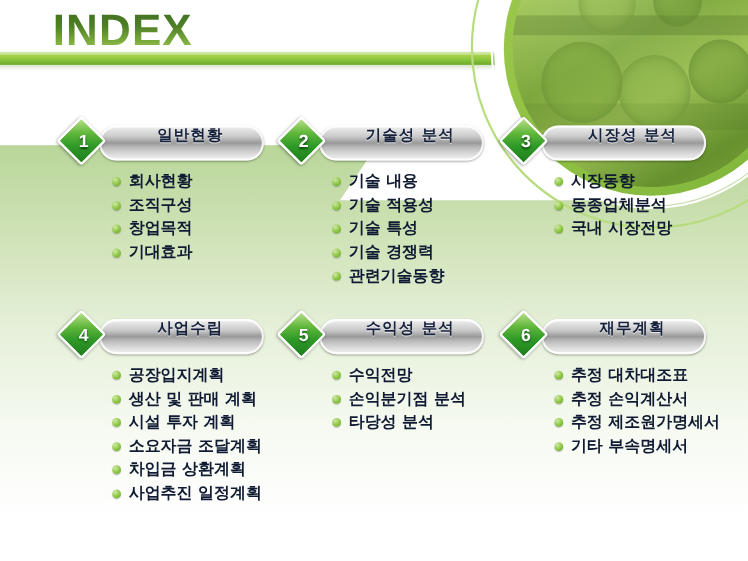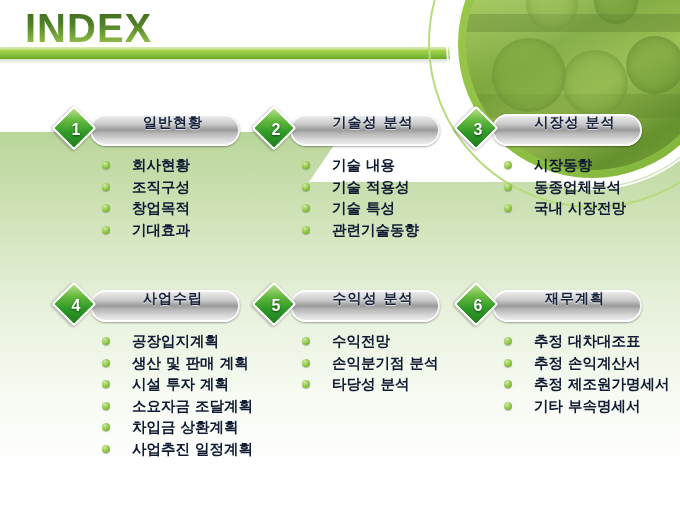--- a/index.html
+++ b/index.html
@@ -90,21 +90,21 @@
     position:absolute;right:-58px;top:-102px;width:292px;height:292px;border-radius:50%;
     border:2px solid #ffffff;box-sizing:border-box;
   }
   .photo-thin-arc{
     position:absolute;right:-78px;top:-122px;width:330px;height:330px;border-radius:50%;
     border:2px solid #b7dc7e;box-sizing:border-box;
   }
 
   
   .index-title{
-    position:absolute;left:25px;top:6px;
+    position:absolute;left:48px;top:6px;
     font-family:"Liberation Sans","DejaVu Sans",sans-serif;
     font-size:40px;font-weight:700;letter-spacing:1px;
     background:linear-gradient(to bottom,#3e6b1f 0%,#4e8026 40%,#7fae3e 72%,#a9cc6a 100%);
     -webkit-background-clip:text;background-clip:text;
     color:transparent;-webkit-text-fill-color:transparent;
     text-shadow:none;
   }
 
   
   .sections{position:absolute;left:0;top:0;width:680px;height:510px;}
@@ -142,21 +142,21 @@
     text-shadow:0 1px 2px rgba(0,40,0,.75);
     z-index:4;pointer-events:none;
   }
 
   
   .sec-list{list-style:none;margin:0;padding:0;margin-top:8px;padding-left:44px;}
   .sec-list li{
     display:flex;align-items:center;
     font-family:"DejaVu Sans","Liberation Sans",sans-serif;
     font-size:14.5px;font-weight:700;color:#101b33;
-    line-height:1;margin-bottom:7px;white-space:nowrap;gap:15px;
+    line-height:1;margin-bottom:7px;white-space:nowrap;
   }
   .bullet{
     width:8px;height:8px;border-radius:50%;flex:0 0 8px;margin-right:7px;
     background:radial-gradient(circle at 34% 30%,#cfe8a8,#8cc63f 55%,#5f9a26 100%);
     box-shadow:0 1px 1px rgba(0,0,0,.25);
   }
 
   
   #sec-1{left:58px;top:112px;}
   #sec-2{left:258px;top:112px;}
@@ -247,20 +247,24 @@
         <li>
             <span class="bullet"></span>
             <span>기술 적용성</span>
           </li>
         <li>
             <span class="bullet"></span>
             <span>기술 특성</span>
           </li>
         <li>
             <span class="bullet"></span>
+            <span>기술 경쟁력</span>
+          </li>
+        <li>
+            <span class="bullet"></span>
             <span>관련기술동향</span>
           </li>
       </ul>
     </div>
 
     <div class="section" id="sec-3">
       <div class="sec-head">
         <div class="pill">
           <span class="pill-label">시장성 분석</span>
         </div>

